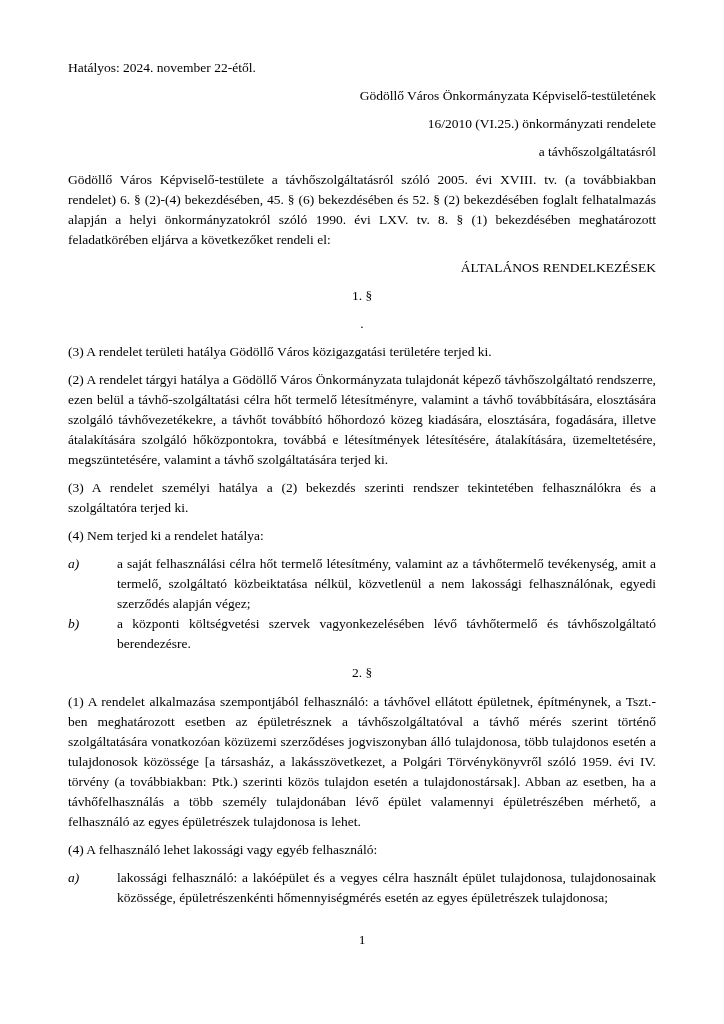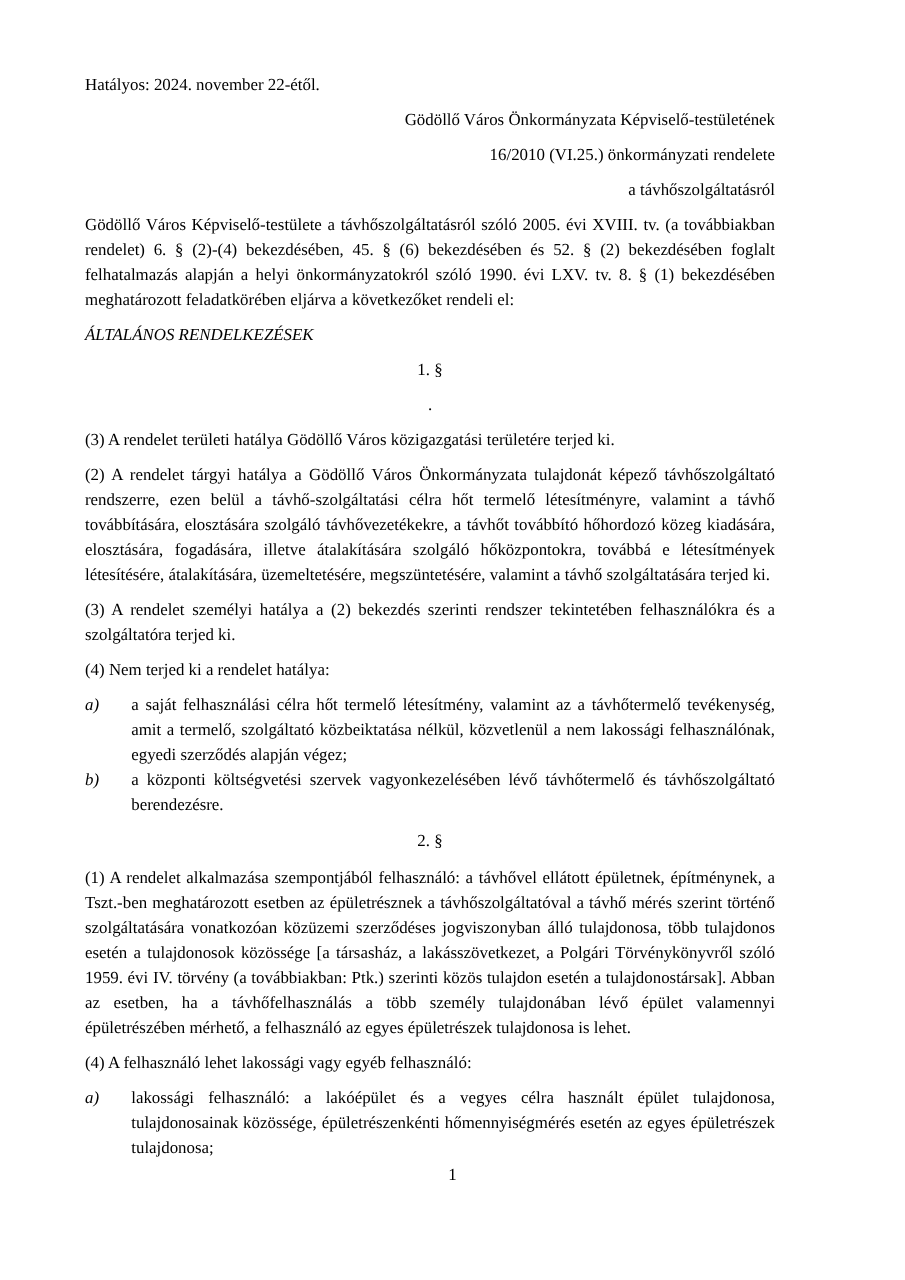--- a/index.html
+++ b/index.html
@@ -7,44 +7,43 @@
     padding: 0;
     background: #ffffff;
   }
   .page {
     position: relative;
     width: 724px;
     height: 1024px;
     margin: 0 auto;
     background: #ffffff;
     box-sizing: border-box;
-    padding: 58px 104px 0 68px;
+    padding: 58px 68px 0 68px;
     font-family: "Liberation Serif", "DejaVu Serif", serif;
     font-size: 13.5px;
     line-height: 20px;
     color: #000000;
     overflow: hidden;
   }
   .page p, .page h1, .page h2, .page h3 {
     margin: 0 0 8px 0;
     font-size: 13.5px;
     line-height: 20px;
     font-weight: normal;
   }
   .bold   { font-weight: bold; }
   .center { text-align: right; }
   .just   { text-align: justify; }
   .title-line { margin-bottom: 17px; }
   .preamble   { margin-bottom: 9px; }
   .chapter-heading {
     font-weight: bold;
-    text-align: left;
+    text-align: right;
     font-size: 14px;
     margin-bottom: 9px;
-    font-style: italic;
   }
   .section-heading {
     font-weight: bold;
     text-align: center;
     margin-bottom: 6px;
   }
   .dot-line {
     text-align: center;
     margin-bottom: 6px;
   }
@@ -54,20 +53,21 @@
     display: flex;
     margin: 0;
   }
   .list-item .marker {
     flex: 0 0 37px;
     font-style: italic;
   }
   .list-item .item-text {
     flex: 1;
     text-align: justify;
+    margin-left: 12px;
   }
   .list-gap-after { margin-bottom: 9px; }
   .page-number {
     position: absolute;
     top: 930px;
     left: 0;
     right: 0;
     text-align: center;
     font-size: 13.5px;
   }

